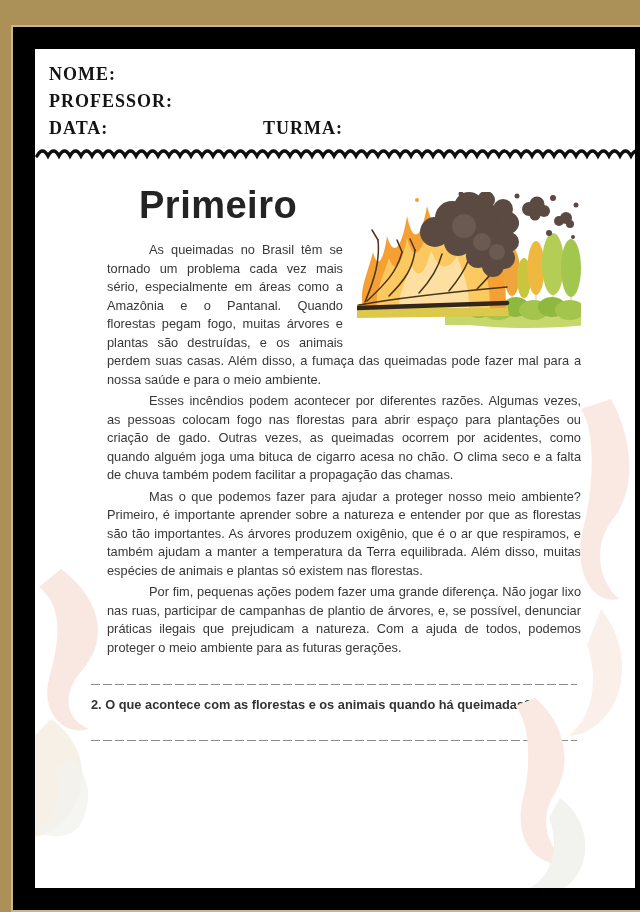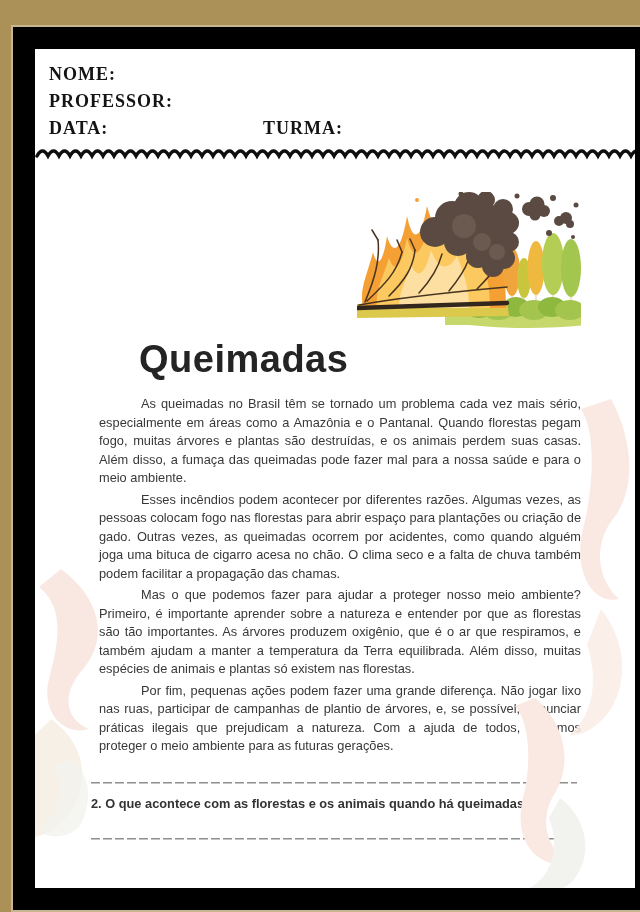--- a/index.html
+++ b/index.html
@@ -52,21 +52,21 @@
     font-weight:600;
     color:#242424;
     margin:6px 0 14px 48px;
     letter-spacing:0.5px;
   }
   p.para{
     font-size:12.8px;
     line-height:18.5px;
     text-align:justify;
     text-indent:42px;
-    margin:0 0 3px 8px;
+    margin:0 0 3px 16px;
   }
   
   .questions{margin-top:14px;}
   .question{margin-top:11px;}
   .q-text{
     font-size:12.8px;
     font-weight:600;
     color:#333333;
     line-height:17px;
   }
@@ -211,21 +211,21 @@
           <circle cx="213" cy="32" r="4"></circle>
           <circle cx="160" cy="4" r="2.5"></circle>
           <circle cx="196" cy="6" r="3"></circle>
           <circle cx="219" cy="13" r="2.5"></circle>
           <circle cx="192" cy="41" r="3"></circle>
           <circle cx="216" cy="45" r="2"></circle>
           <circle cx="104" cy="2" r="2.5"></circle>
         </g>
       </svg>
 
-      <h1 class="title">Queimadas</h1>
+      <h1 class="title">Primeiro</h1>
 
       <p class="para">As queimadas no Brasil têm se tornado um problema cada vez mais sério, especialmente em áreas como a Amazônia e o Pantanal. Quando florestas pegam fogo, muitas árvores e plantas são destruídas, e os animais perdem suas casas. Além disso, a fumaça das queimadas pode fazer mal para a nossa saúde e para o meio ambiente.</p>
       <p class="para">Esses incêndios podem acontecer por diferentes razões. Algumas vezes, as pessoas colocam fogo nas florestas para abrir espaço para plantações ou criação de gado. Outras vezes, as queimadas ocorrem por acidentes, como quando alguém joga uma bituca de cigarro acesa no chão. O clima seco e a falta de chuva também podem facilitar a propagação das chamas.</p>
       <p class="para">Mas o que podemos fazer para ajudar a proteger nosso meio ambiente? Primeiro, é importante aprender sobre a natureza e entender por que as florestas são tão importantes. As árvores produzem oxigênio, que é o ar que respiramos, e também ajudam a manter a temperatura da Terra equilibrada. Além disso, muitas espécies de animais e plantas só existem nas florestas.</p>
       <p class="para">Por fim, pequenas ações podem fazer uma grande diferença. Não jogar lixo nas ruas, participar de campanhas de plantio de árvores, e, se possível, denunciar práticas ilegais que prejudicam a natureza. Com a ajuda de todos, podemos proteger o meio ambiente para as futuras gerações.</p>
 
       <div class="questions" id="questions">
         <div class="question">
         <div class="answer-line"></div>
           </div>

